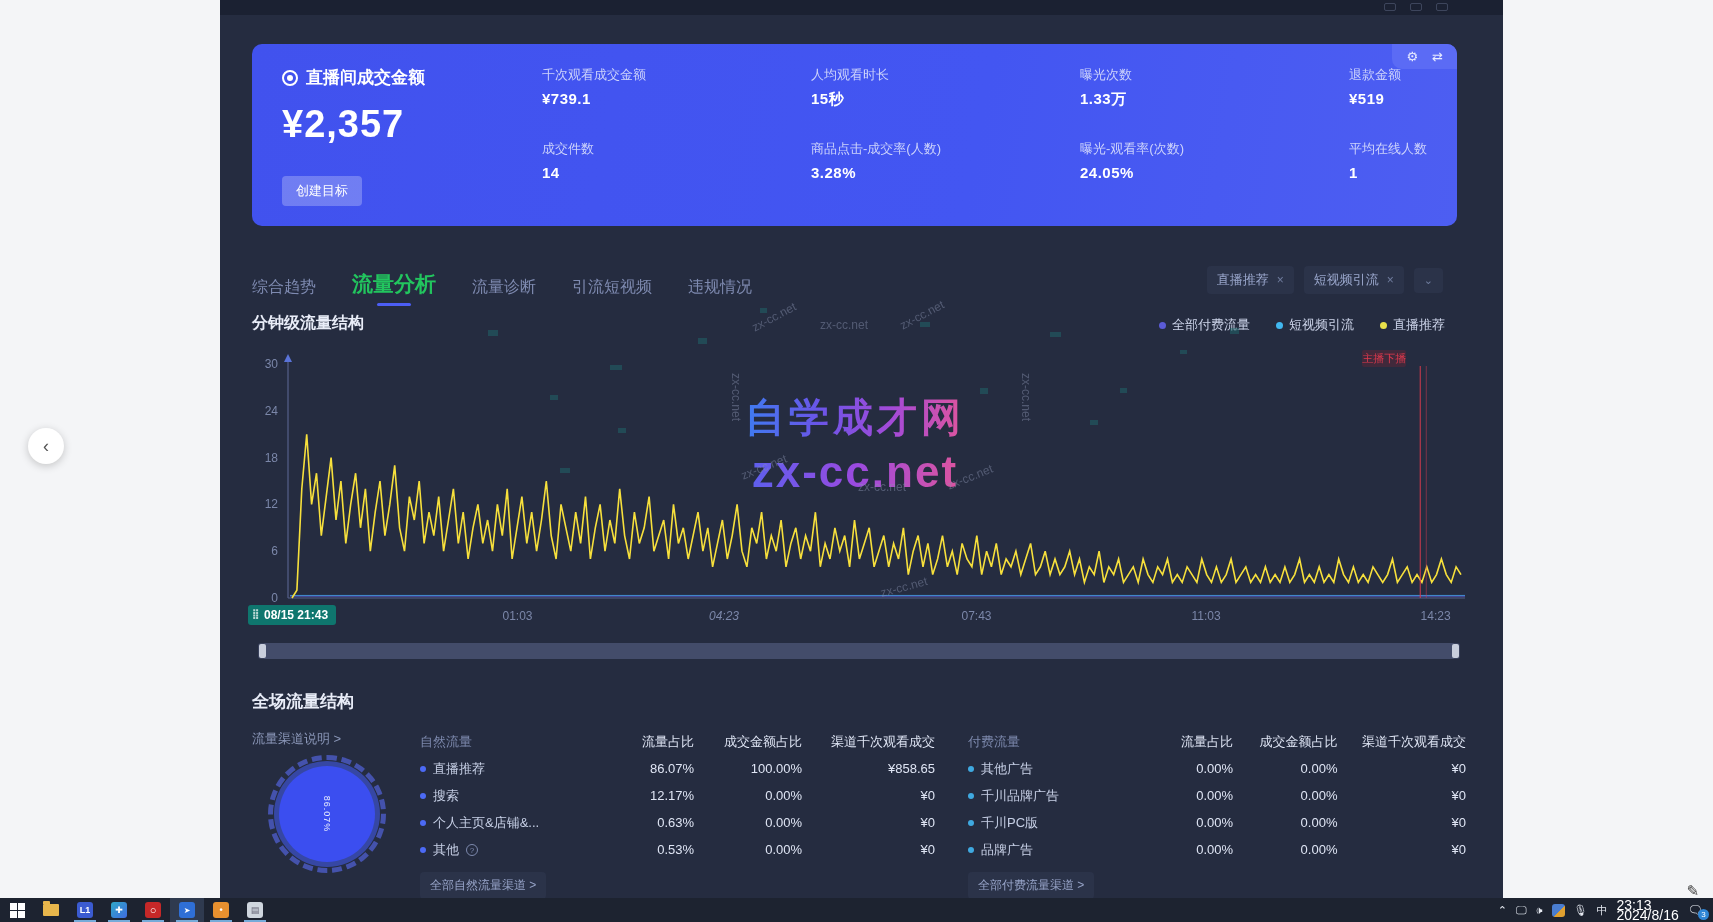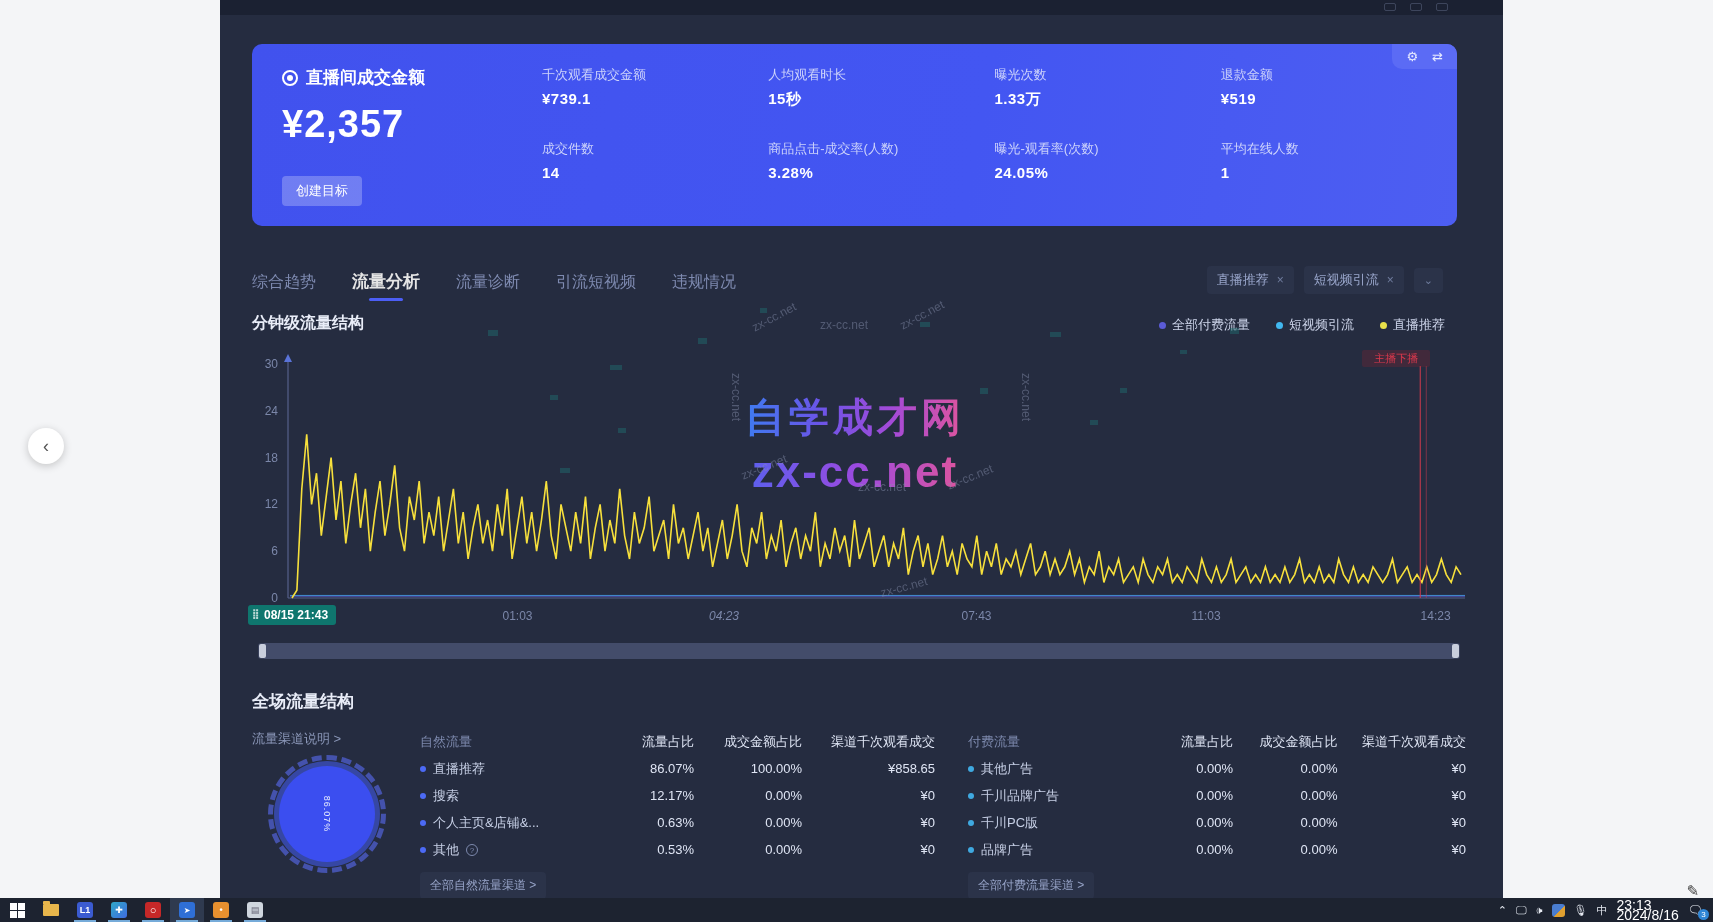--- a/index.html
+++ b/index.html
@@ -17,31 +17,31 @@
   #banner { position:absolute; left:32px; top:44px; width:1205px; height:182px;
             background:linear-gradient(100deg,#4152ee 0%,#4356f2 60%,#4d5ef2 100%);
             border-radius:10px; display:flex; padding:22px 30px 18px 30px; color:#fff; }
   #banner-main { width:250px; }
   .banner-title-row { display:flex; align-items:center; gap:8px; font-size:17px; font-weight:bold; }
   .target-ico { width:16px; height:16px; border:2px solid #fff; border-radius:50%; position:relative; }
   .target-ico::after { content:""; position:absolute; left:3px; top:3px; width:6px; height:6px; background:#fff; border-radius:50%; }
   .banner-big { font-size:38px; font-weight:bold; letter-spacing:1px; margin-top:14px; }
   .goal-btn { display:inline-block; margin-top:30px; background:rgba(255,255,255,.25); color:#fff;
               font-size:13px; padding:6px 14px; border-radius:4px; cursor:pointer; }
-  #metric-grid { flex:1; display:grid; grid-template-columns:repeat(4,1fr); grid-template-rows:1fr 1fr;
+  #metric-grid { flex:1; display:grid; grid-template-columns:repeat(3,1fr); grid-template-rows:1fr 1fr;
                  grid-auto-flow:column; column-gap:20px; row-gap:6px; padding-left:10px; }
   .metric .m-label { font-size:13px; color:#d9defc; opacity:.92; }
   .metric .m-value { font-size:15px; font-weight:bold; margin-top:6px; letter-spacing:.5px; }
   #banner-tools { position:absolute; right:0; top:0; background:#5b6bf5; border-radius:0 10px 0 10px;
                   padding:5px 14px; display:flex; gap:14px; font-size:13px; color:#e8ebff; cursor:pointer; }
 
   
   #tabs { position:absolute; left:32px; top:270px; display:flex; gap:36px; align-items:flex-end; }
   .tab { font-size:16px; color:#7e8ab0; cursor:pointer; padding-bottom:8px; position:relative; white-space:nowrap; }
-  .tab.active { color:#e5e5e5; font-weight:bold; font-size:17px; }
+  .tab.active { color:#22c55e; font-weight:bold; font-size:21px; }
   .tab.active::after { content:""; position:absolute; left:50%; transform:translateX(-50%);
                        bottom:0; width:34px; height:3px; border-radius:2px; background:#4c5ef5; }
   #filter-tags { position:absolute; right:60px; top:266px; display:flex; gap:10px; align-items:center; }
   .tag-pill { background:#2b3349; color:#9aa7cc; font-size:13px; padding:5px 10px; border-radius:4px;
               display:flex; gap:8px; align-items:center; cursor:pointer; }
   .tag-x { color:#707d9f; font-size:12px; cursor:pointer; }
   .tag-dd { background:#2b3349; color:#707d9f; font-size:11px; padding:6px 10px; border-radius:4px; cursor:pointer; }
 
   
   #chart-title { position:absolute; left:32px; top:313px; font-size:16px; font-weight:bold; color:#e9edf8; }
@@ -49,21 +49,21 @@
   .legend-item { display:flex; align-items:center; gap:6px; font-size:13px; color:#cdd5ea; cursor:pointer; }
   .legend-dot { width:7px; height:7px; border-radius:50%; }
   #chart { position:absolute; left:32px; top:352px; width:1215px; height:252px; }
   #chart svg { position:absolute; left:0; top:0; }
   #xaxis { position:absolute; left:32px; top:605px; width:1215px; height:22px; }
   #time-badge { position:absolute; left:-4px; top:0; background:#0f766e; color:#fff; font-size:12px;
                 font-weight:bold; padding:3px 8px 3px 16px; border-radius:3px; cursor:grab; }
   #time-badge::before { content:"⣿"; position:absolute; left:4px; top:3px; font-size:10px; opacity:.7; }
   .x-tick { position:absolute; top:4px; font-size:12px; color:#7b87a9; transform:translateX(-50%); }
   #red-note { position:absolute; font-size:11px; color:#e03a4e; background:rgba(150,30,45,.25);
-              padding:1px 12px; border-radius:2px; filter:blur(.6px); white-space:nowrap; }
+              padding:1px 0; border-radius:2px; filter:blur(.6px); white-space:nowrap; }
 
   
   #range-slider { position:absolute; left:38px; top:643px; width:1202px; height:16px;
                   background:#39415c; border-radius:3px; }
   #range-slider .fill { position:absolute; left:6px; right:6px; top:0; height:100%; background:#434c6a; }
   .slider-handle { position:absolute; top:1px; width:7px; height:14px; background:#c9cfdd; border-radius:2px; cursor:ew-resize; }
   .slider-handle.left { left:1px; } .slider-handle.right { right:1px; }
 
   
   #traffic-title { position:absolute; left:32px; top:690px; font-size:17px; font-weight:bold; color:#e9edf8; }

